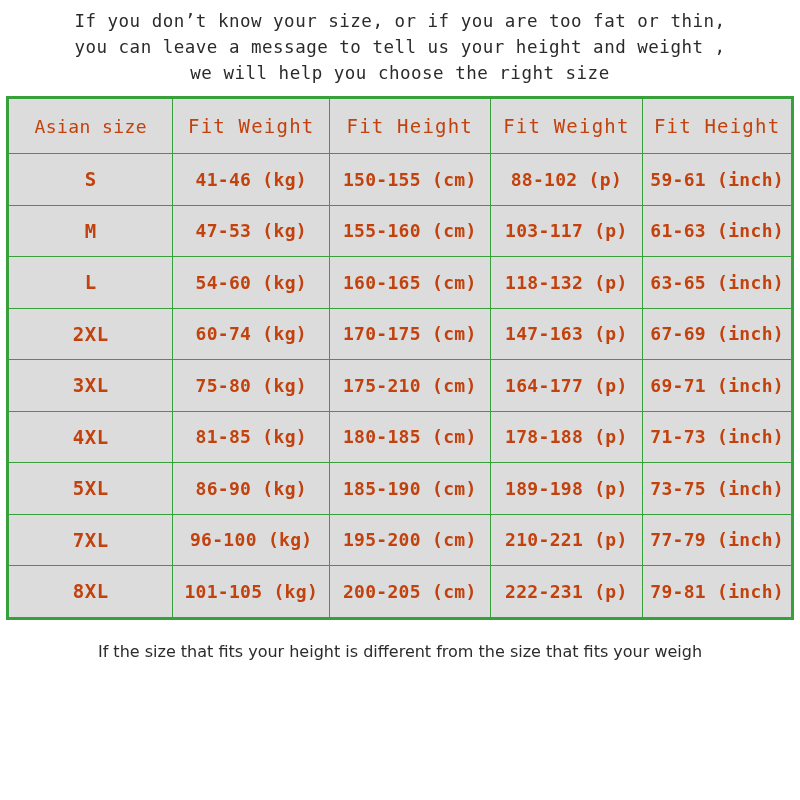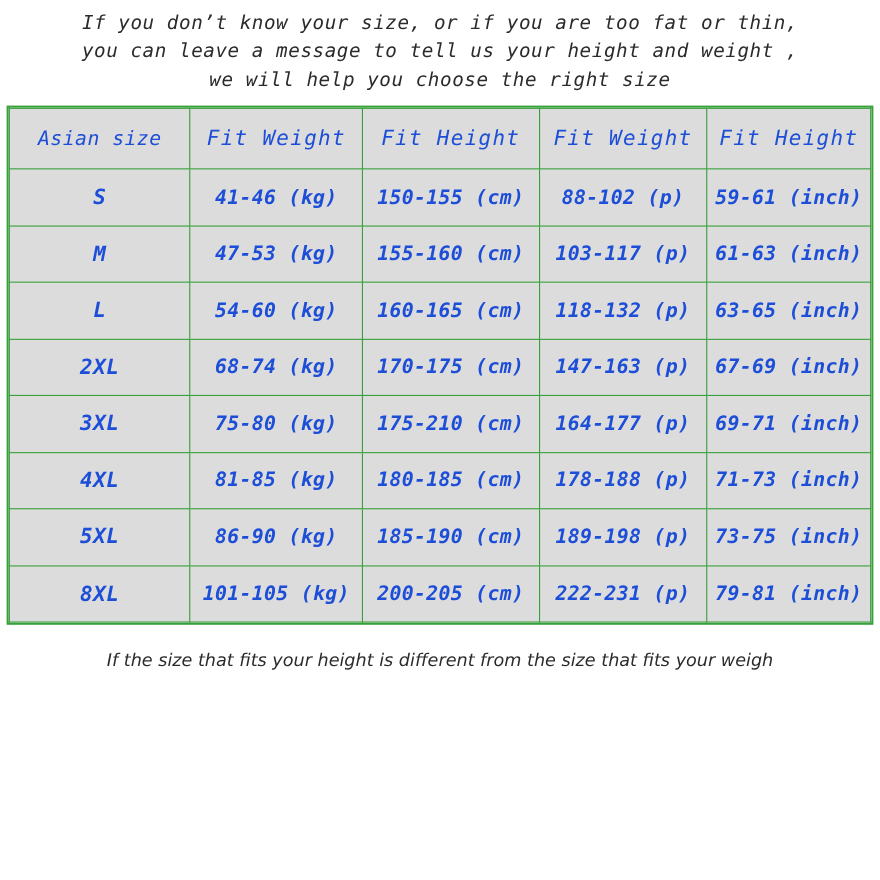--- a/index.html
+++ b/index.html
@@ -11,21 +11,20 @@
     height: 800px;
     background: #ffffff;
     font-family: "DejaVu Sans Mono", monospace;
     overflow: hidden;
   }
   .page {
     position: relative;
     width: 800px;
     height: 800px;
     box-sizing: border-box;
-    font-style: italic;
   }
 
   
   .top-note {
     padding: 8px 18px 10px 18px;
     text-align: center;
     font-family: "DejaVu Sans Mono", monospace;
     font-size: 17.5px;
     line-height: 26px;
     color: #2b2b2b;
@@ -45,21 +44,21 @@
     width: 100%;
     border-collapse: collapse;
     table-layout: fixed;
     background: #dedede;
   }
   table.size-table th,
   table.size-table td {
     border: 1px solid #37a03a;
     text-align: center;
     vertical-align: middle;
-    color: #1d4ed8;
+    color: #c2410c;
     background: #dcdcdc;
   }
   table.size-table thead th {
     height: 52px;
     font-size: 19px;
     font-weight: normal;
     letter-spacing: 1.2px;
     font-family: "DejaVu Sans Mono", monospace;
   }
   table.size-table thead th.first-col {
@@ -142,21 +141,21 @@
         </tr>
         <tr>
           <td class="size-cell">L</td>
           <td>54-60 (kg)</td>
           <td>160-165 (cm)</td>
           <td>118-132 (p)</td>
           <td>63-65 (inch)</td>
         </tr>
         <tr>
           <td class="size-cell">2XL</td>
-          <td>68-74 (kg)</td>
+          <td>60-74 (kg)</td>
           <td>170-175 (cm)</td>
           <td>147-163 (p)</td>
           <td>67-69 (inch)</td>
         </tr>
         <tr>
           <td class="size-cell">3XL</td>
           <td>75-80 (kg)</td>
           <td>175-210 (cm)</td>
           <td>164-177 (p)</td>
           <td>69-71 (inch)</td>
@@ -169,20 +168,27 @@
           <td>71-73 (inch)</td>
         </tr>
         <tr>
           <td class="size-cell">5XL</td>
           <td>86-90 (kg)</td>
           <td>185-190 (cm)</td>
           <td>189-198 (p)</td>
           <td>73-75 (inch)</td>
         </tr>
         <tr>
+          <td class="size-cell">7XL</td>
+          <td>96-100 (kg)</td>
+          <td>195-200 (cm)</td>
+          <td>210-221 (p)</td>
+          <td>77-79 (inch)</td>
+        </tr>
+        <tr>
           <td class="size-cell">8XL</td>
           <td>101-105 (kg)</td>
           <td>200-205 (cm)</td>
           <td>222-231 (p)</td>
           <td>79-81 (inch)</td>
         </tr>
       </tbody>
     </table>
   </div>
 

